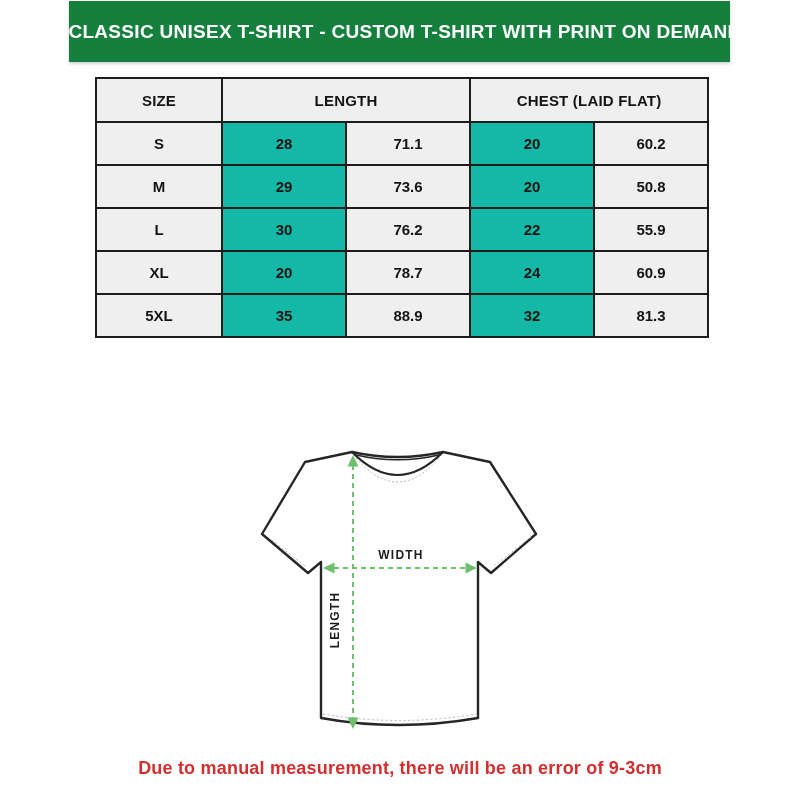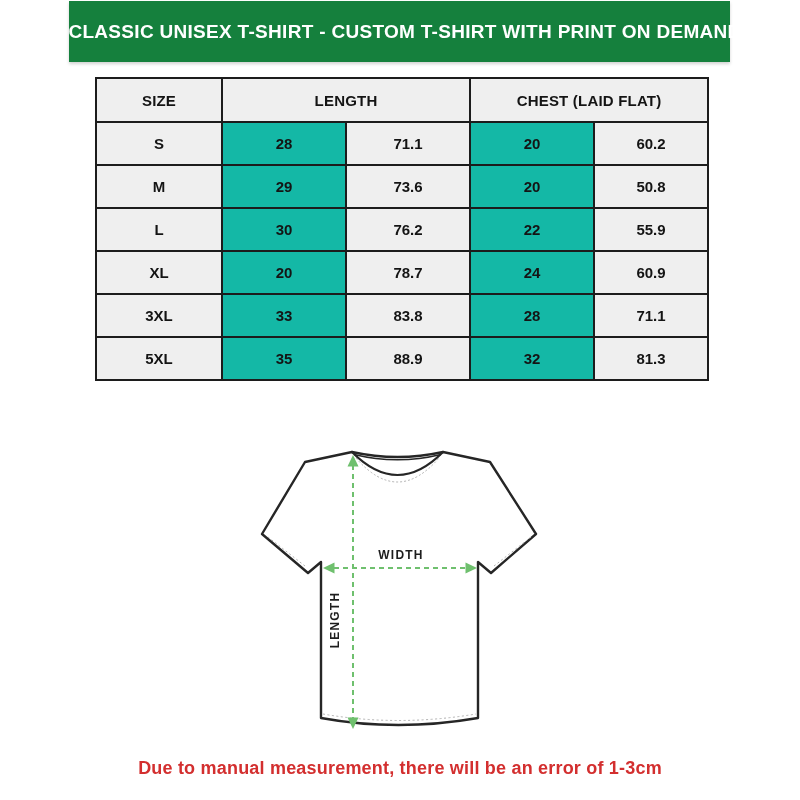--- a/index.html
+++ b/index.html
@@ -123,27 +123,20 @@
           <td class="shade">55.9</td>
         </tr>
         <tr>
           <td class="shade">XL</td>
           <td>20</td>
           <td class="shade">78.7</td>
           <td>24</td>
           <td class="shade">60.9</td>
         </tr>
         <tr>
-          <td class="shade">3XL</td>
-          <td>33</td>
-          <td class="shade">83.8</td>
-          <td>28</td>
-          <td class="shade">71.1</td>
-        </tr>
-        <tr>
           <td class="shade">5XL</td>
           <td>35</td>
           <td class="shade">88.9</td>
           <td>32</td>
           <td class="shade">81.3</td>
         </tr>
       </tbody>
     </table>
   </div>
 
@@ -173,15 +166,15 @@
         <line x1="84" y1="138" x2="216" y2="138" stroke="#6fc06e" stroke-width="2" stroke-dasharray="5 4"></line>
         <polygon points="73,138 84.5,132.5 84.5,143.5" fill="#6fc06e"></polygon>
         <polygon points="227,138 215.5,132.5 215.5,143.5" fill="#6fc06e"></polygon>
       </g>
 
       <text x="151" y="129" text-anchor="middle" font-family="Liberation Sans, sans-serif" font-size="12" font-weight="bold" letter-spacing="1.2" fill="#1d1d1d">WIDTH</text>
       <text x="89" y="190" text-anchor="middle" transform="rotate(-90 89 190)" font-family="Liberation Sans, sans-serif" font-size="12" font-weight="bold" letter-spacing="1.2" fill="#1d1d1d">LENGTH</text>
     </svg>
   </div>
 
-  <div class="footer-note">Due to manual measurement, there will be an error of 1-3cm</div>
+  <div class="footer-note">Due to manual measurement, there will be an error of 9-3cm</div>
 
 </div>
 
 </body></html>

